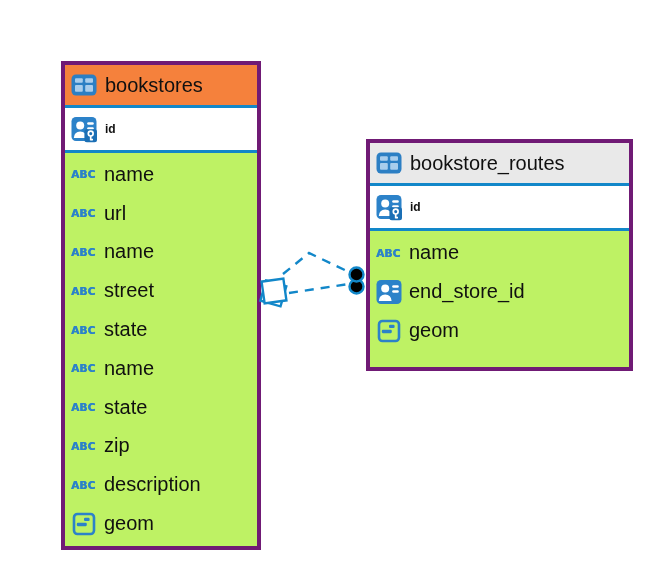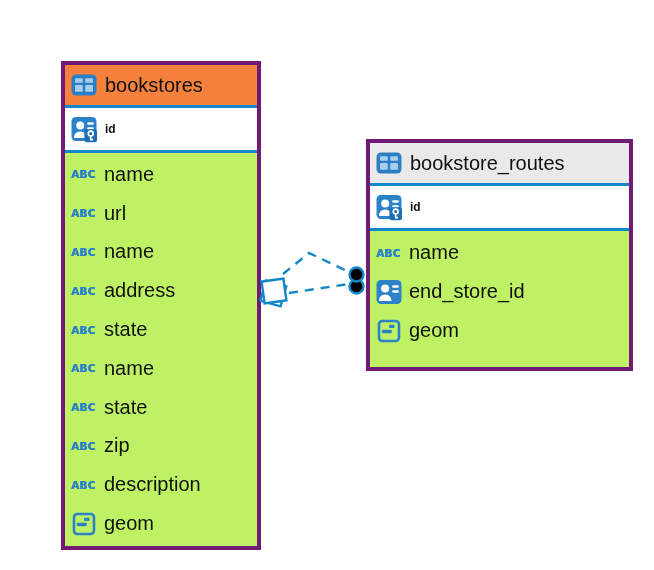--- a/index.html
+++ b/index.html
@@ -109,21 +109,21 @@
     <div class="row">
       <span class="icon abc">ABC</span>
       <span class="label">url</span>
     </div>
     <div class="row">
       <span class="icon abc">ABC</span>
       <span class="label">name</span>
     </div>
     <div class="row">
       <span class="icon abc">ABC</span>
-      <span class="label">address</span>
+      <span class="label">street</span>
     </div>
     <div class="row">
       <span class="icon abc">ABC</span>
       <span class="label">state</span>
     </div>
     <div class="row">
       <span class="icon abc">ABC</span>
       <span class="label">name</span>
     </div>
     <div class="row">

